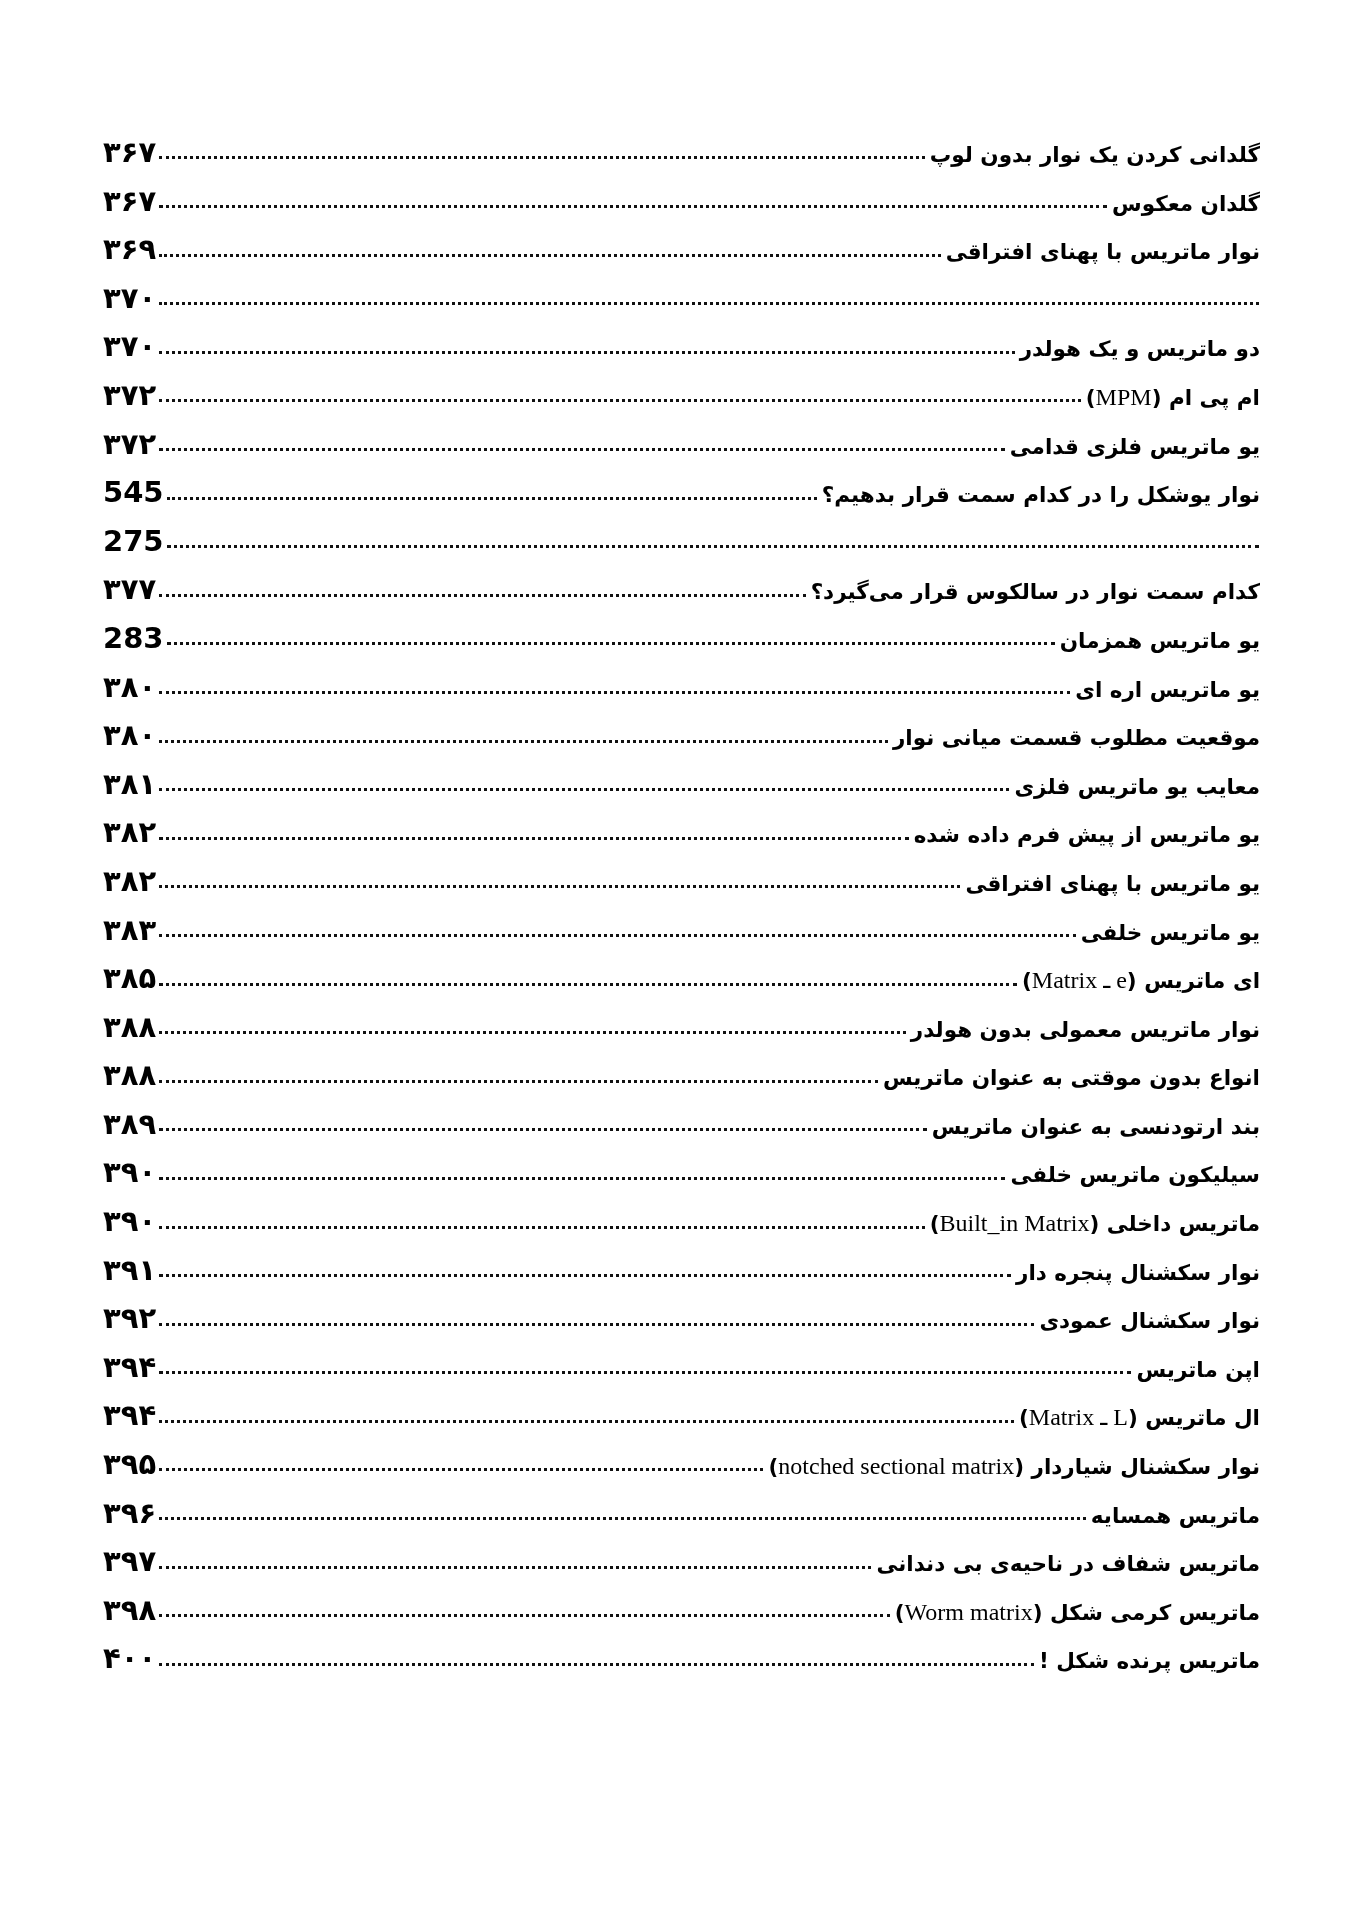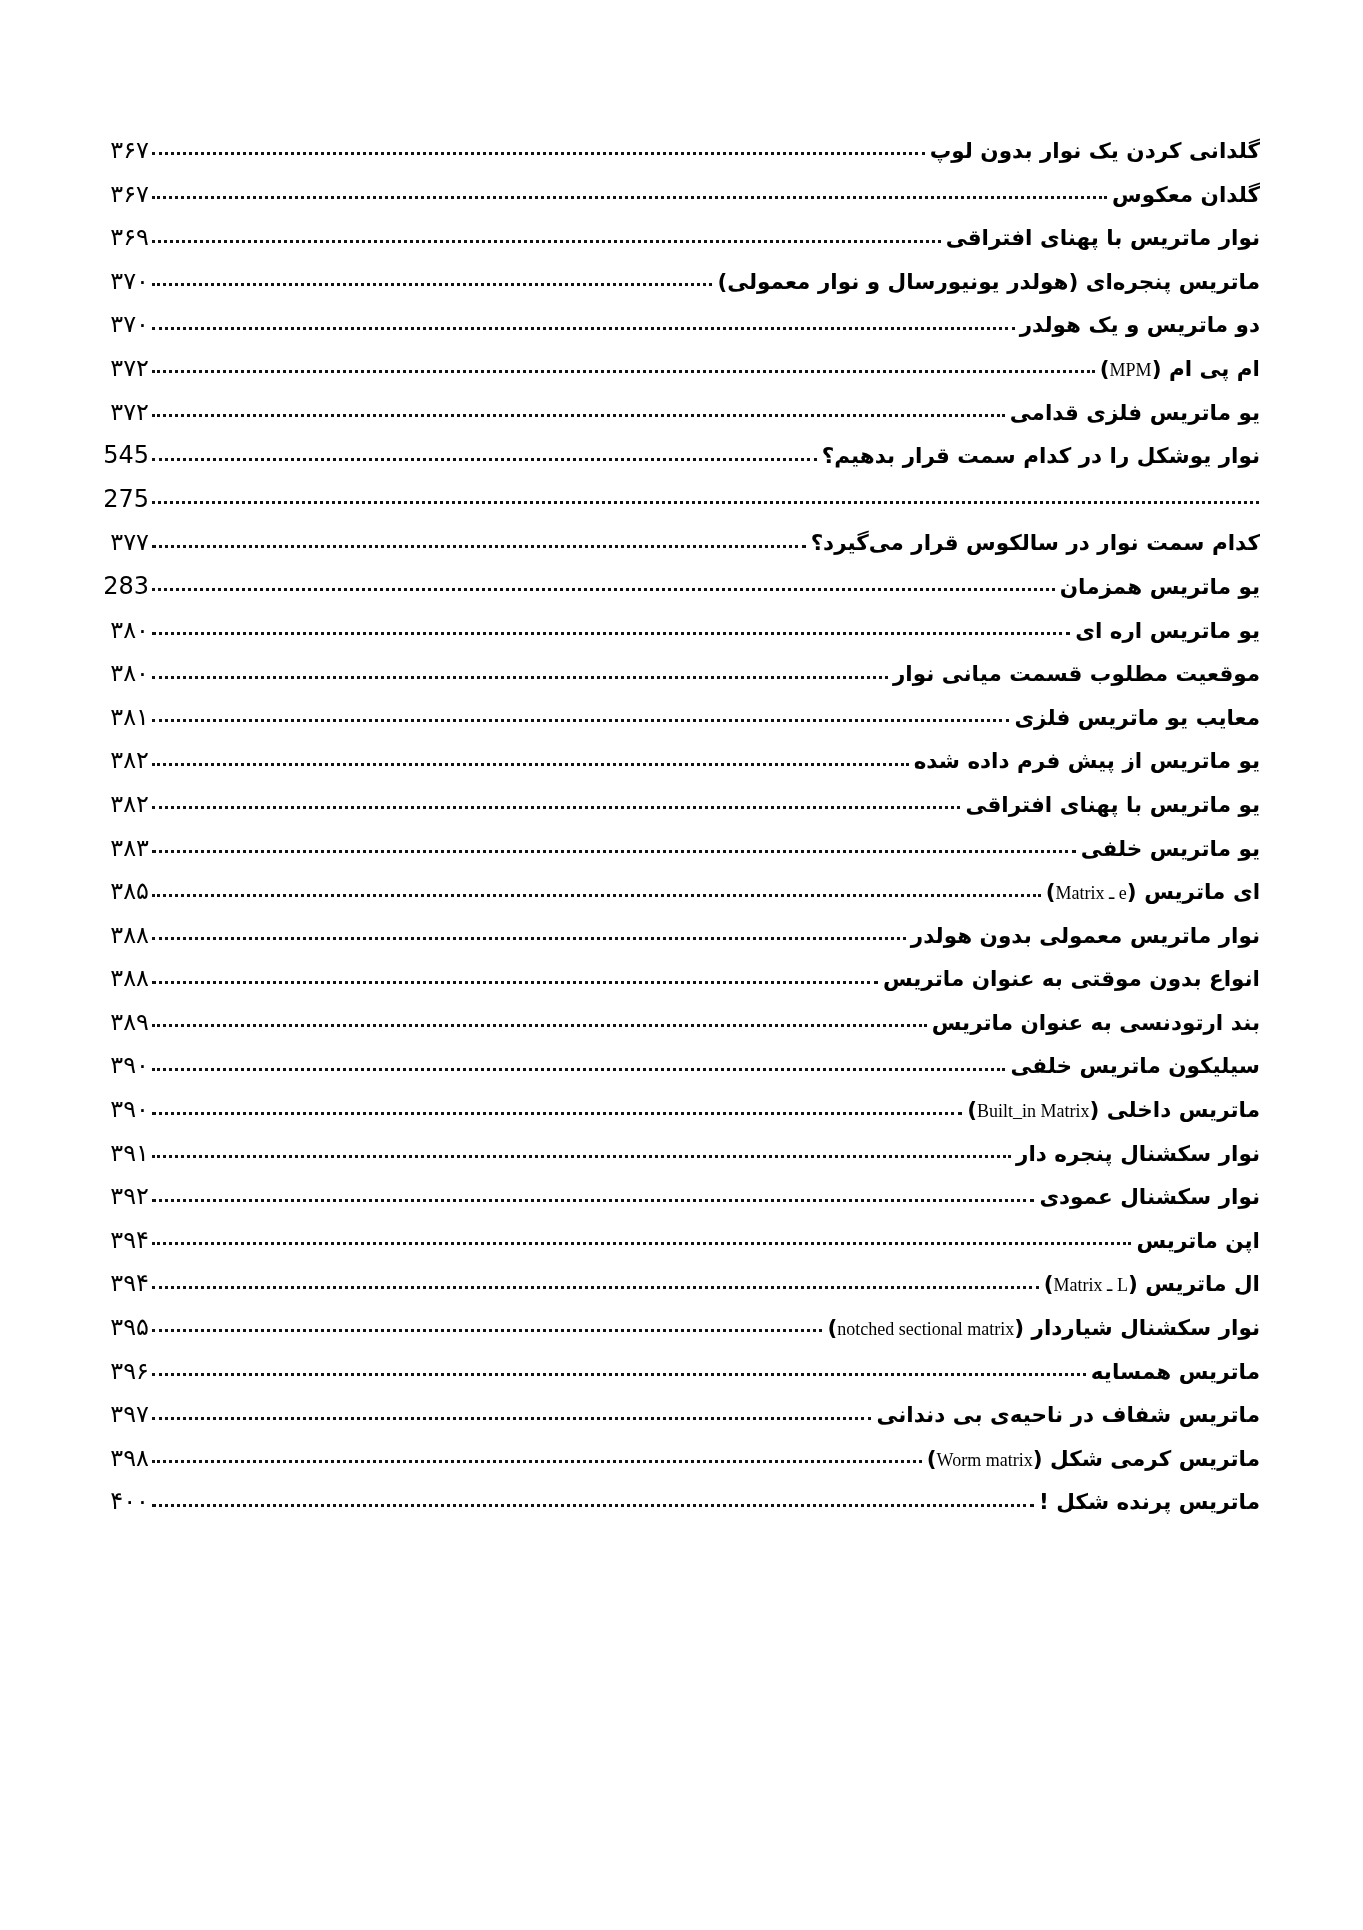--- a/index.html
+++ b/index.html
@@ -63,34 +63,34 @@
     position: absolute;
     left: 0;
     right: 0;
     bottom: 0.16em;
     height: 0;
     border-bottom: 3.4px dotted #111111;
   }
 
   .toc-page {
     flex: 0 0 auto;
-    font-size: 24px;
-    font-weight: normal;
+    font-size: 29px;
+    font-weight: bold;
     direction: ltr;
     unicode-bidi: isolate;
-    text-align: right;
+    text-align: left;
     min-width: 46px;
     padding-right: 2px;
   }
 
   
   .lat {
     font-family: "Liberation Serif", "DejaVu Serif", serif;
     font-weight: normal;
-    font-size: 18px;
+    font-size: 24px;
   }
 </style>
 </head>
 <body>
 
 <div class="page">
   <div class="toc-list" id="toc-list">
       <div class="toc-row">
         <span class="toc-title">گلدانی کردن یک نوار بدون لوپ</span>
         <span class="toc-leader"></span>
@@ -100,21 +100,20 @@
         <span class="toc-title">گلدان معکوس</span>
         <span class="toc-leader"></span>
         <span class="toc-page">۳۶۷</span>
       </div>
       <div class="toc-row">
         <span class="toc-title">نوار ماتریس با پهنای افتراقی</span>
         <span class="toc-leader"></span>
         <span class="toc-page">۳۶۹</span>
       </div>
       <div class="toc-row">
-        <span class="toc-title">ماتریس پنجره‌ای (هولدر یونیورسال و نوار معمولی)</span>
         <span class="toc-leader"></span>
         <span class="toc-page">۳۷۰</span>
       </div>
       <div class="toc-row">
         <span class="toc-title">دو ماتریس و یک هولدر</span>
         <span class="toc-leader"></span>
         <span class="toc-page">۳۷۰</span>
       </div>
       <div class="toc-row">
         <span class="toc-title">ام پی ام (<span class="lat">MPM</span>)</span>

